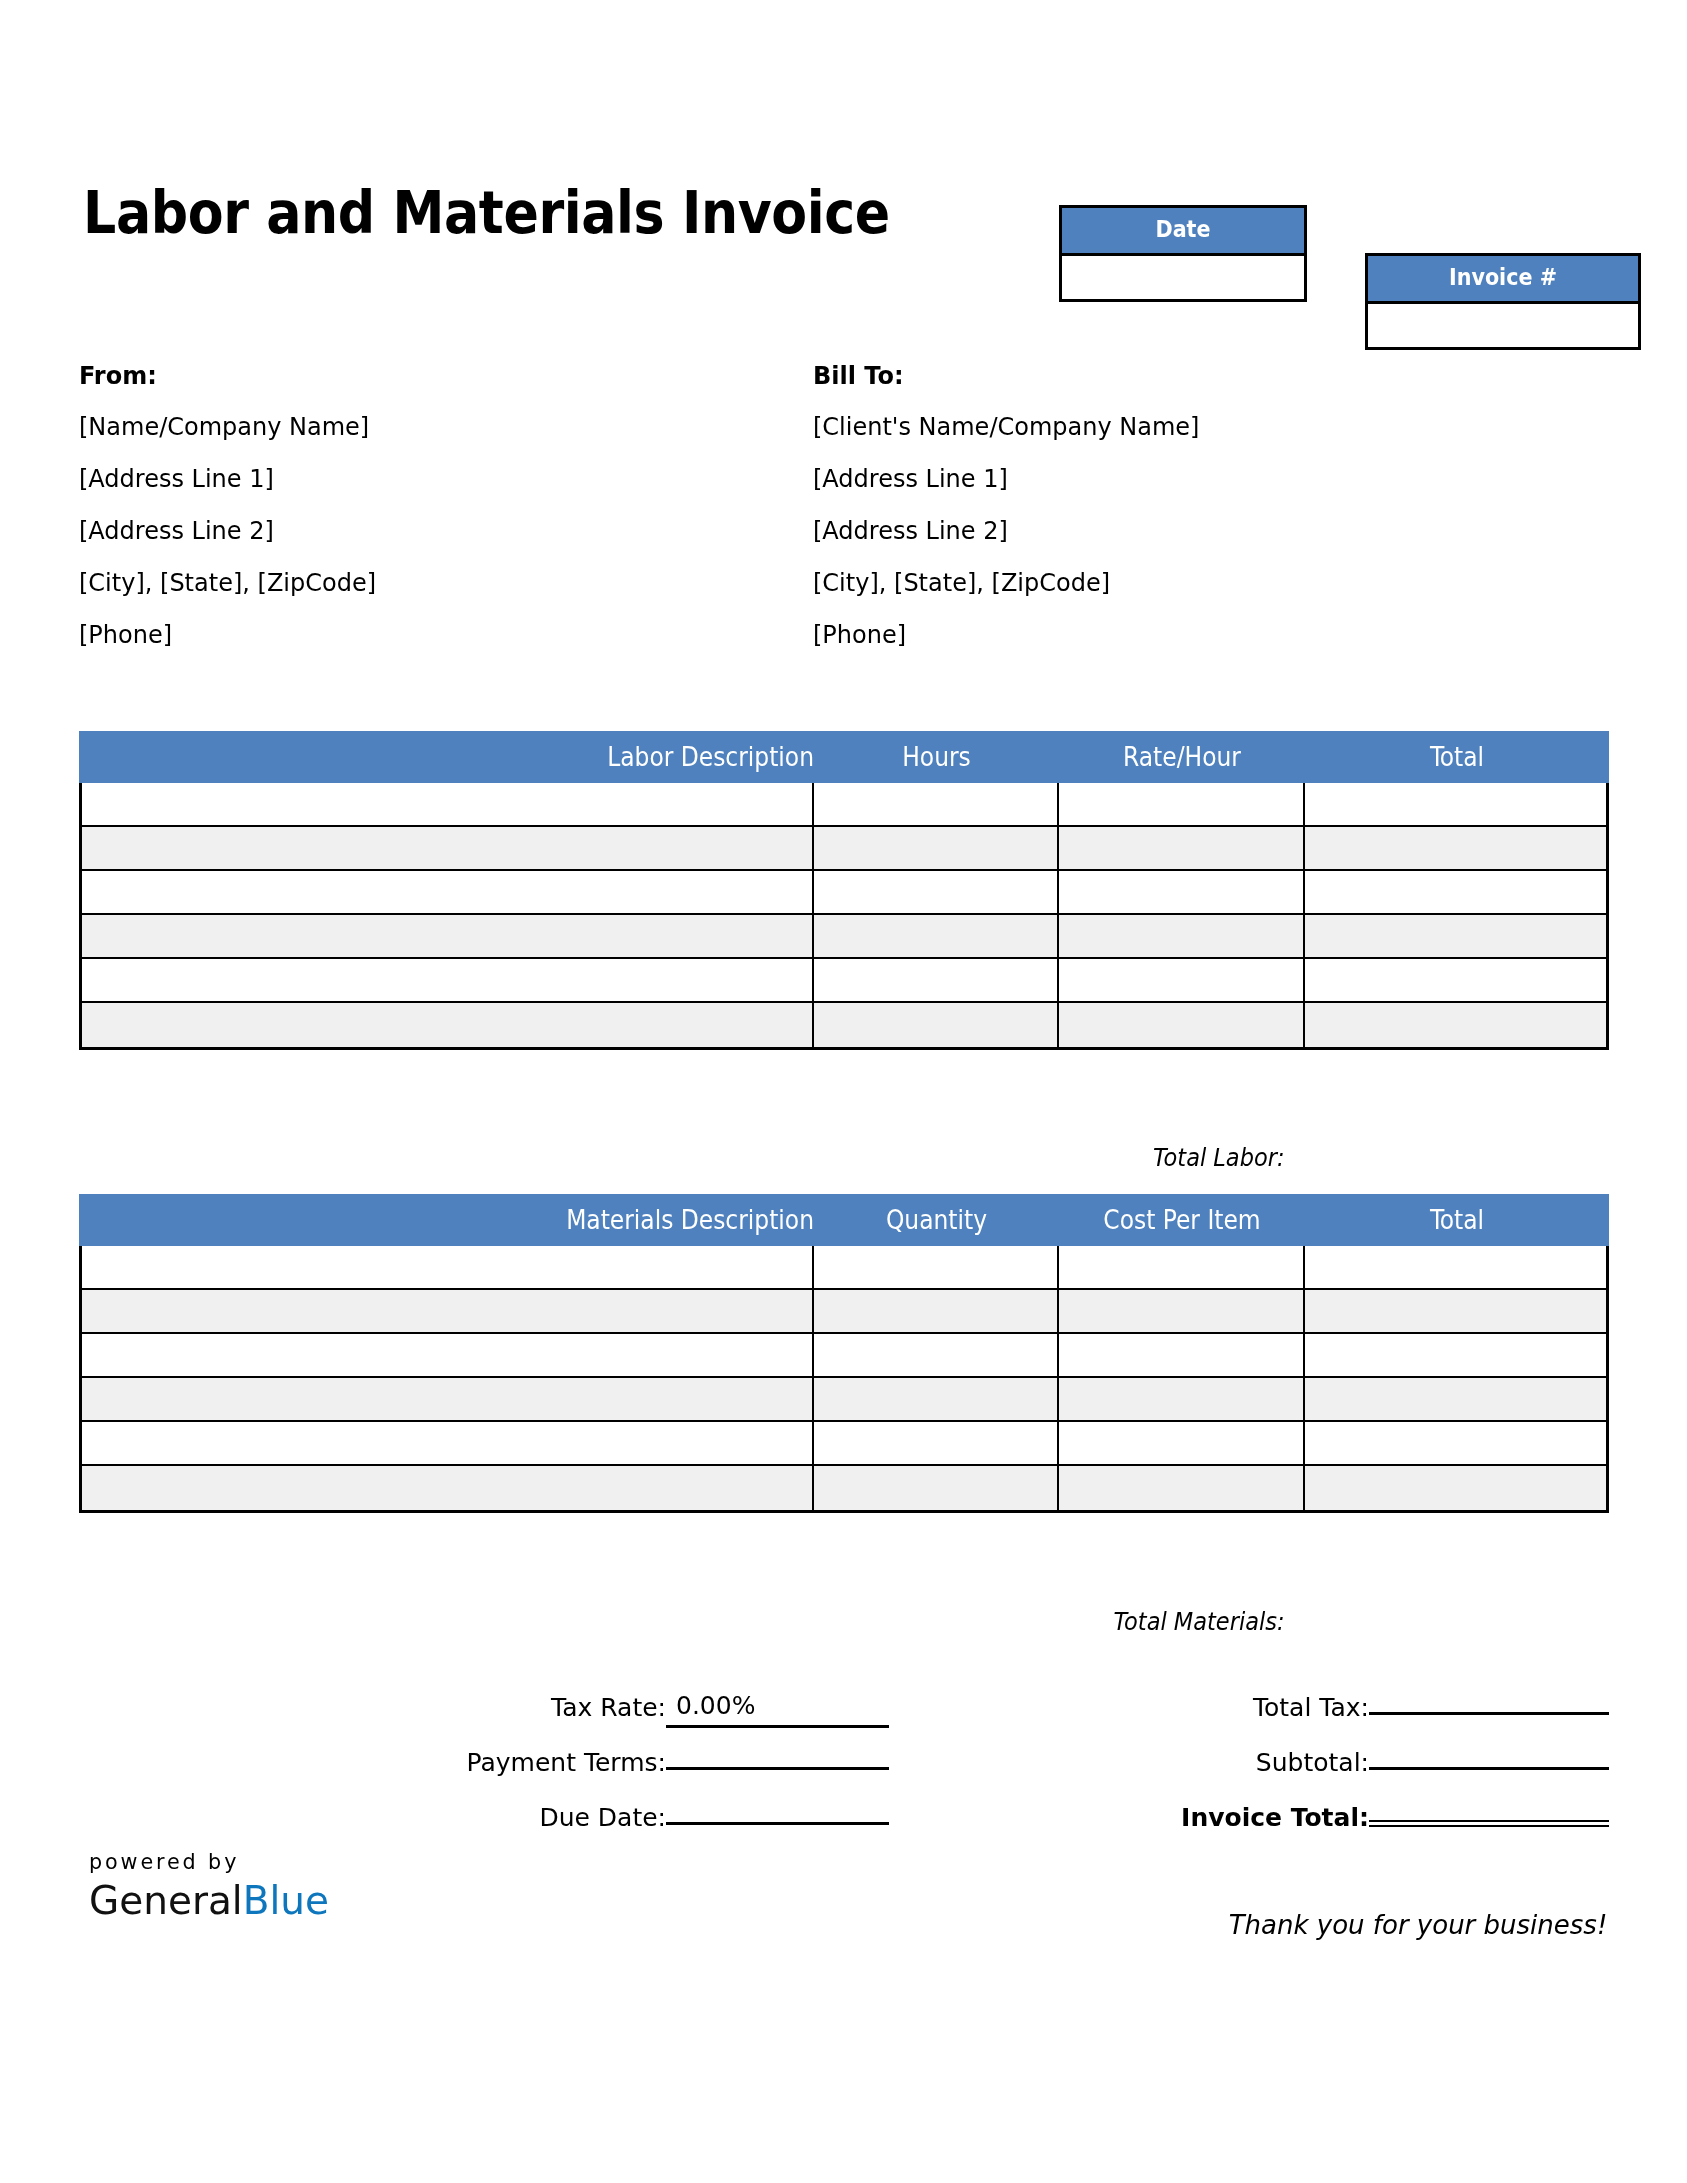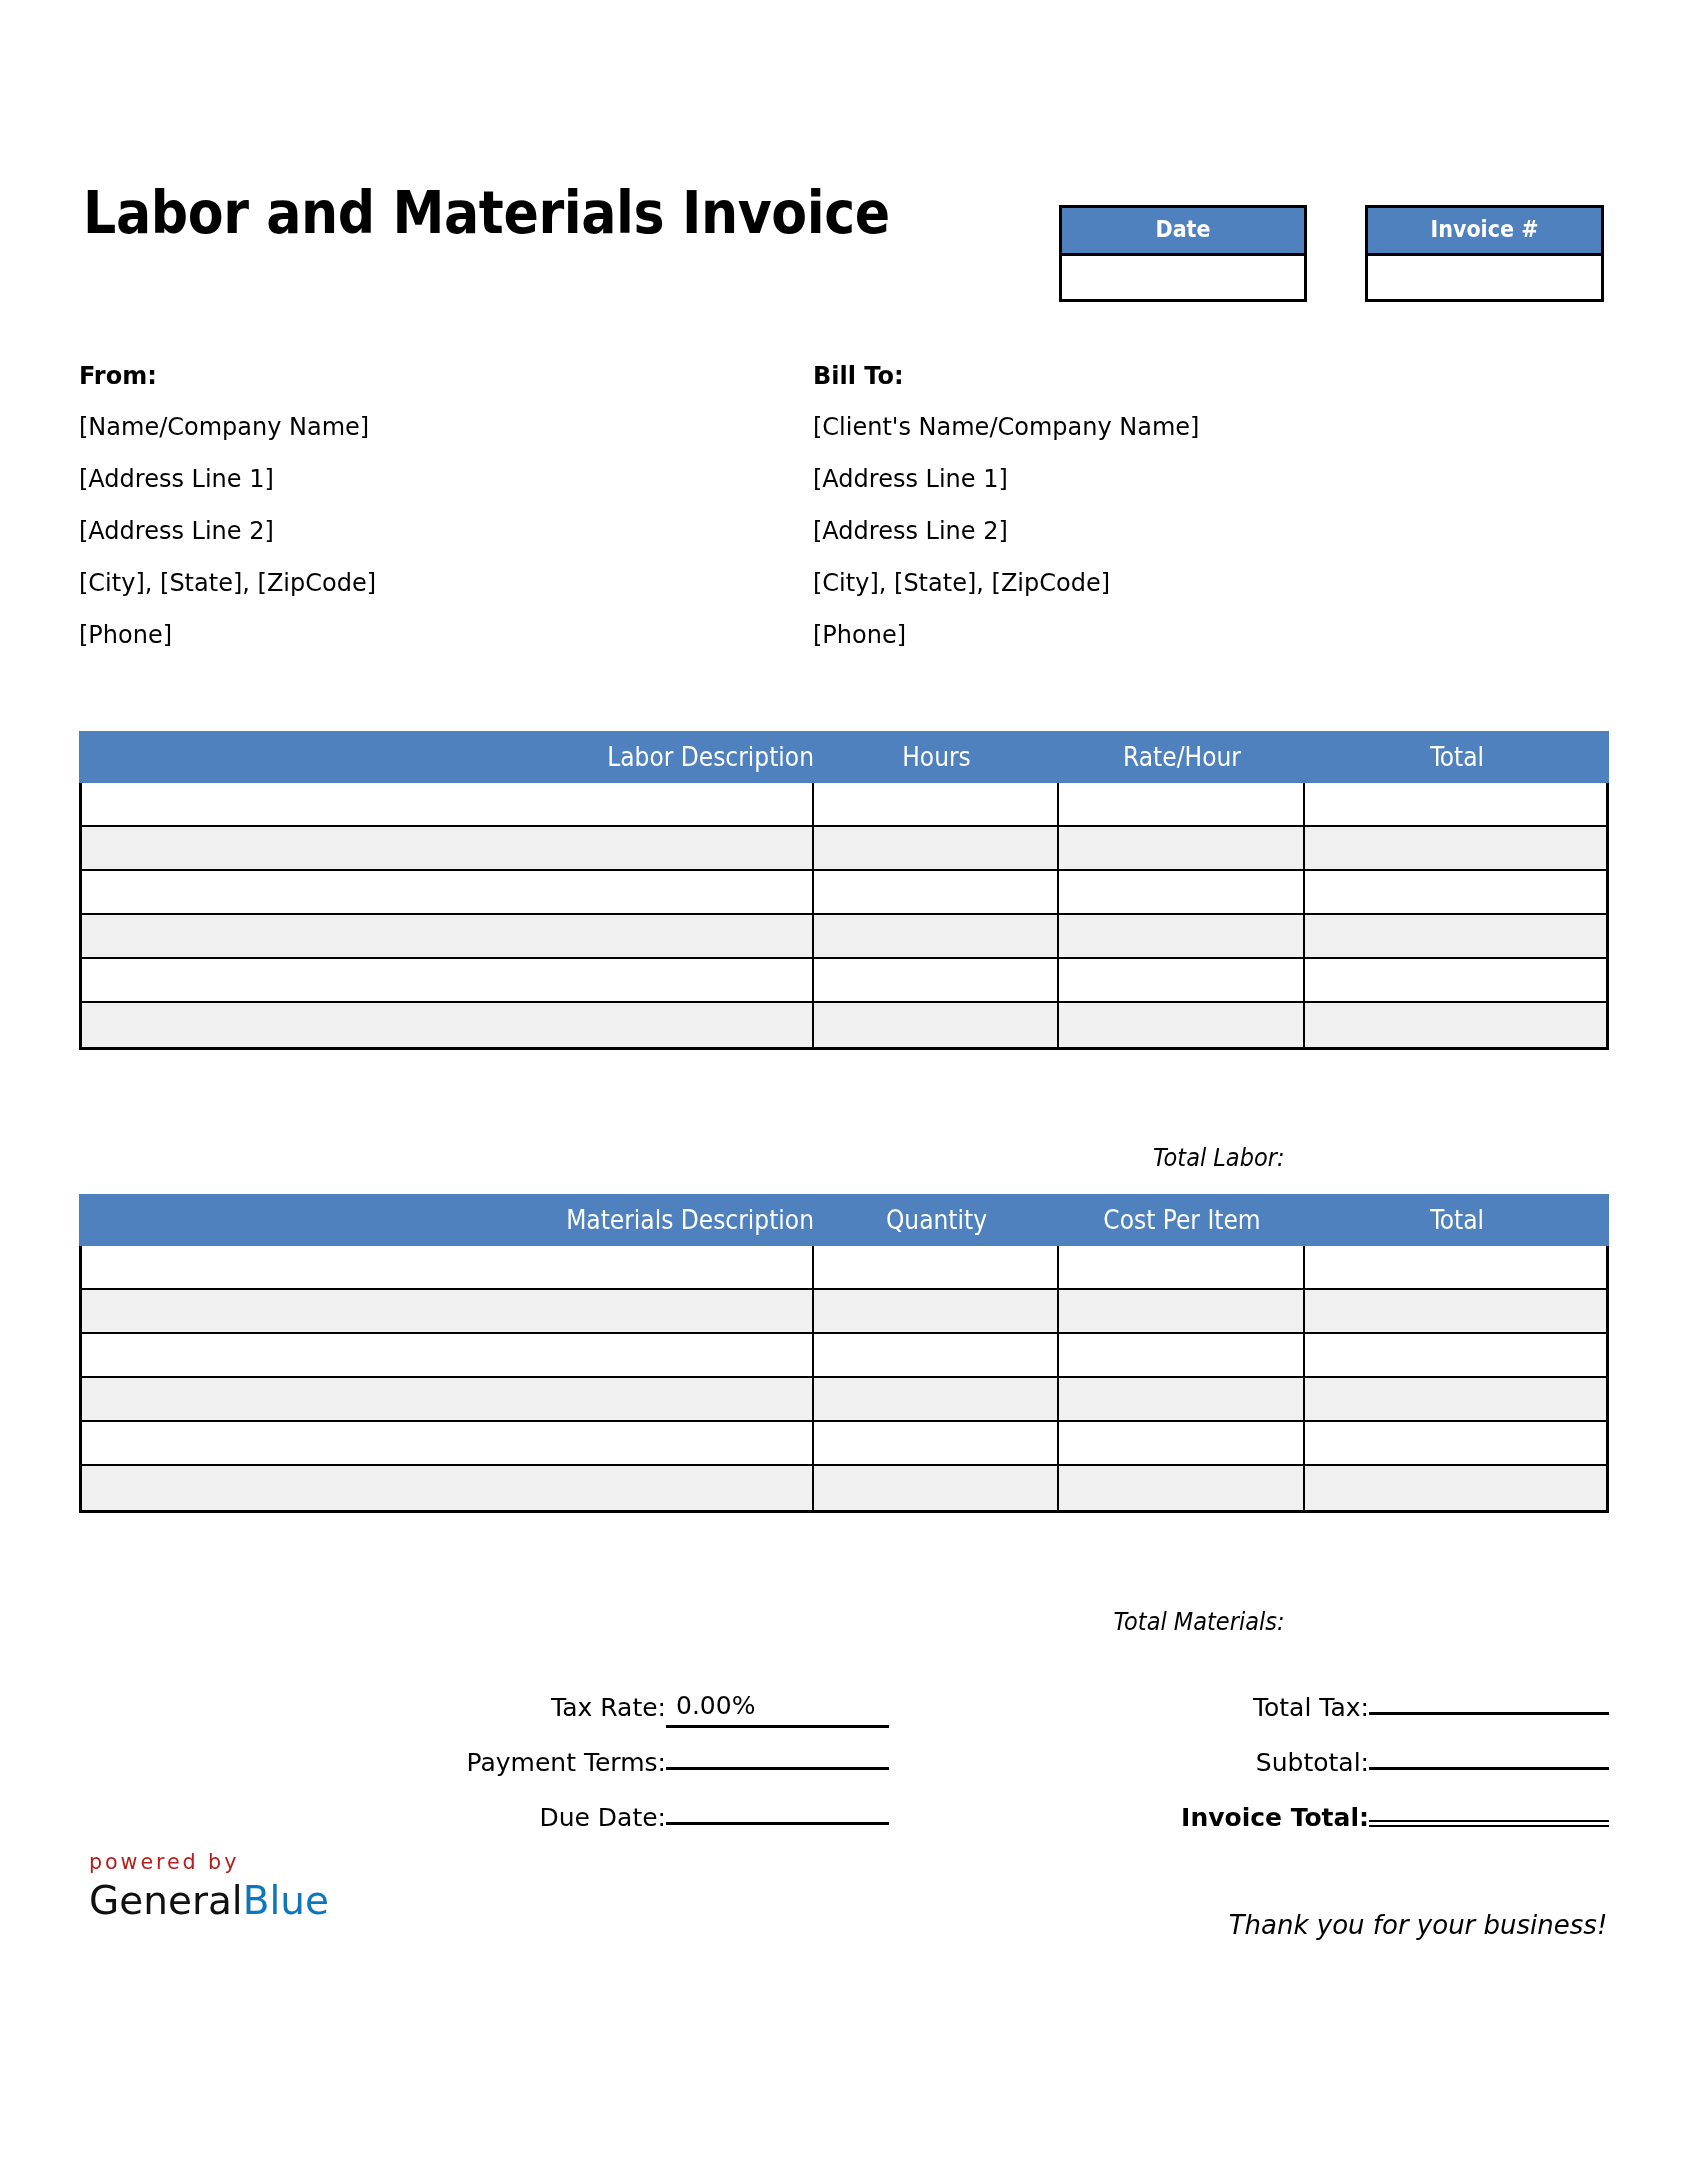--- a/index.html
+++ b/index.html
@@ -43,21 +43,21 @@
   }
   .meta-box {
     position: absolute;
     top: 31px;
     width: 248px;
     border: 3.3px solid #000000;
     box-sizing: border-box;
     background: #f9a8d4;
   }
   .meta-box.date-box { left: 980px; }
-  .meta-box.invoice-box { left: 1286px; width: 239px; }
+  .meta-box.invoice-box { left: 1286px; width: 276px; margin-top: 48px; }
   .meta-head {
     background: #4E81BD;
     color: #ffffff;
     font-weight: 700;
     font-size: 23px;
     font-family: "DejaVu Sans Condensed", "Liberation Sans Narrow", "Liberation Sans", sans-serif;
     text-align: center;
     padding: 10px 0 11.6px 0;
     border-bottom: 3.3px solid #000000;
     line-height: 1;
@@ -220,21 +220,21 @@
     width: 1530px;
     height: 132px;
   }
   .logo {
     position: absolute;
     left: 10px;
     top: 0px;
   }
   .logo-powered {
     font-size: 20.7px;
-    color: #b91c1c;
+    color: #000000;
     letter-spacing: 2.9px;
     font-family: "DejaVu Sans", sans-serif;
     line-height: 1;
     margin-bottom: 8.3px;
   }
   .logo-name {
     font-size: 39px;
     line-height: 1;
     font-family: "DejaVu Sans", sans-serif;
     white-space: nowrap;

